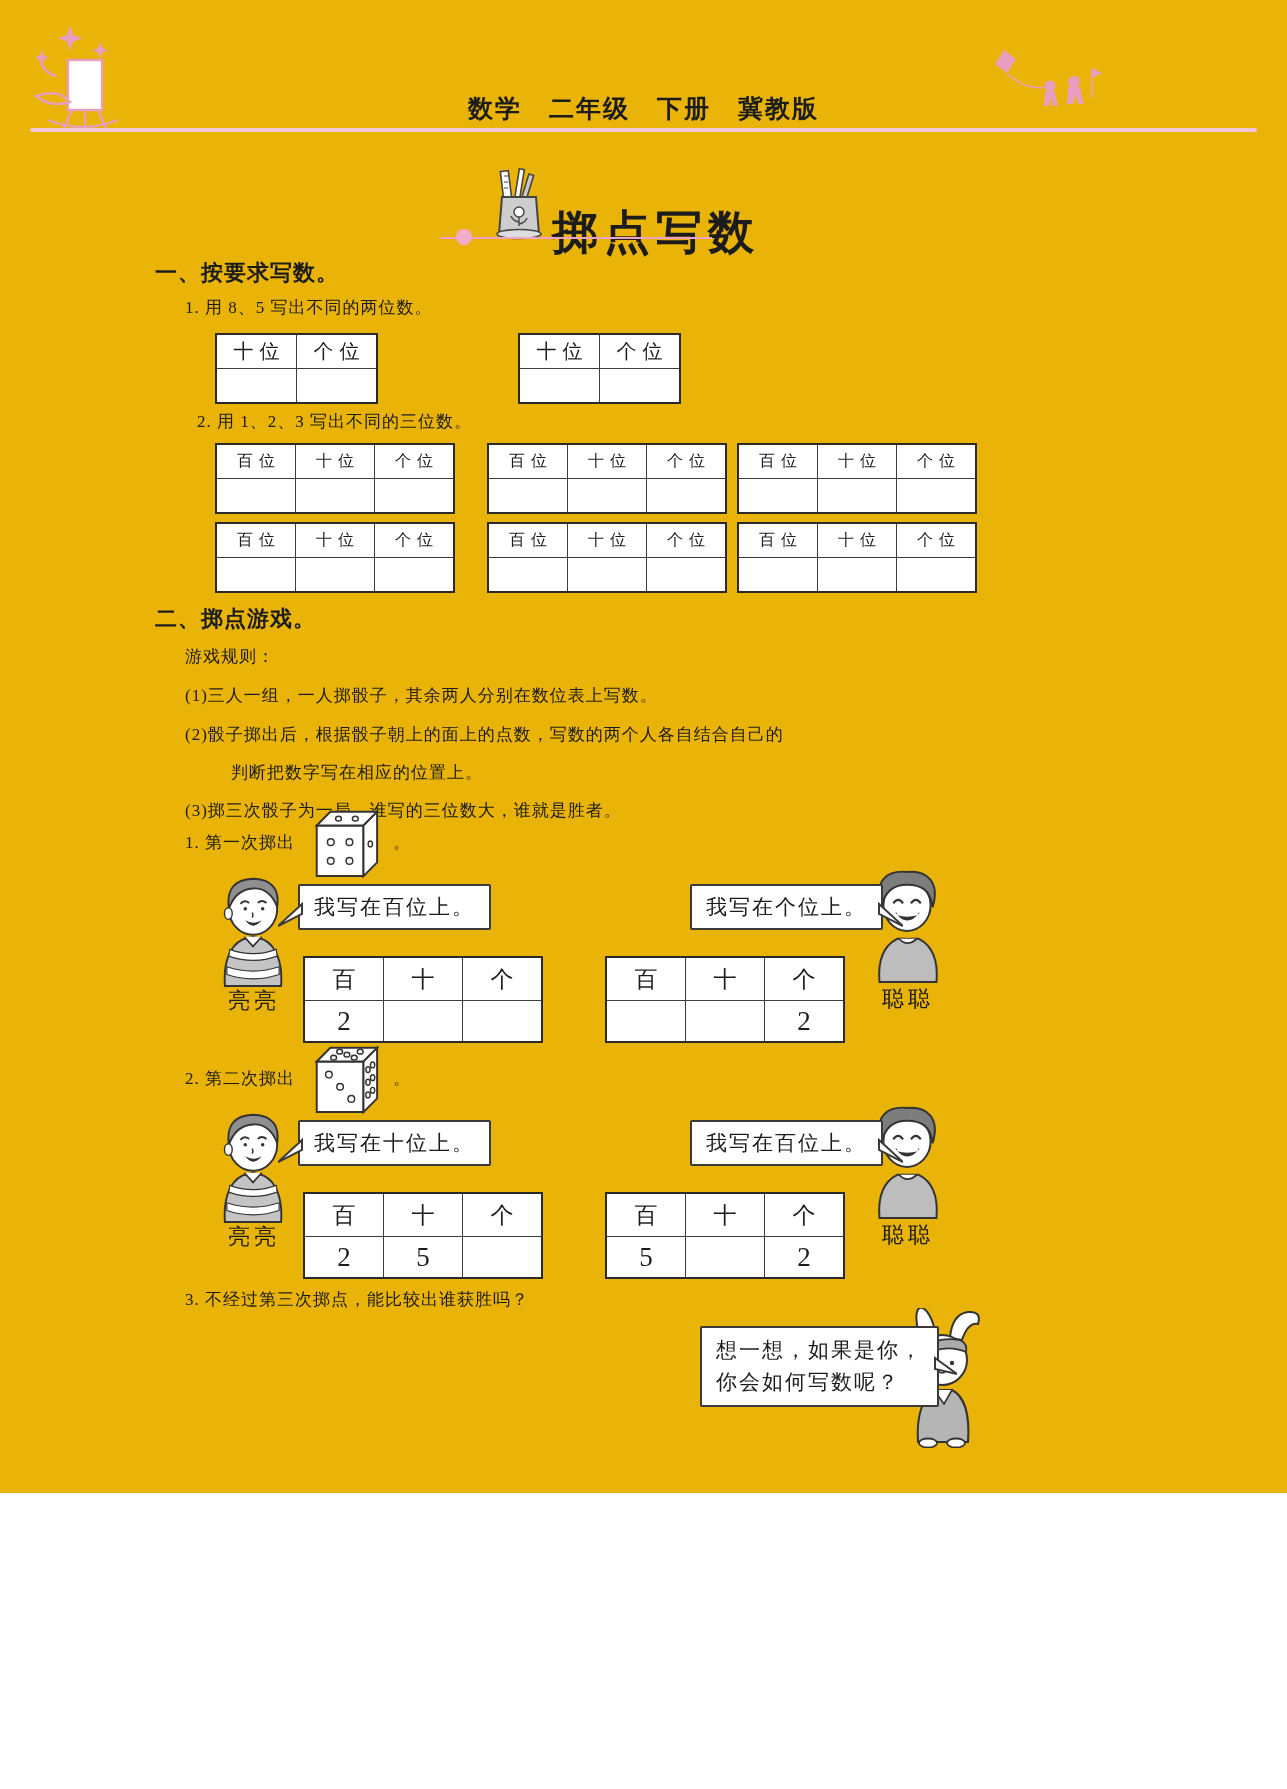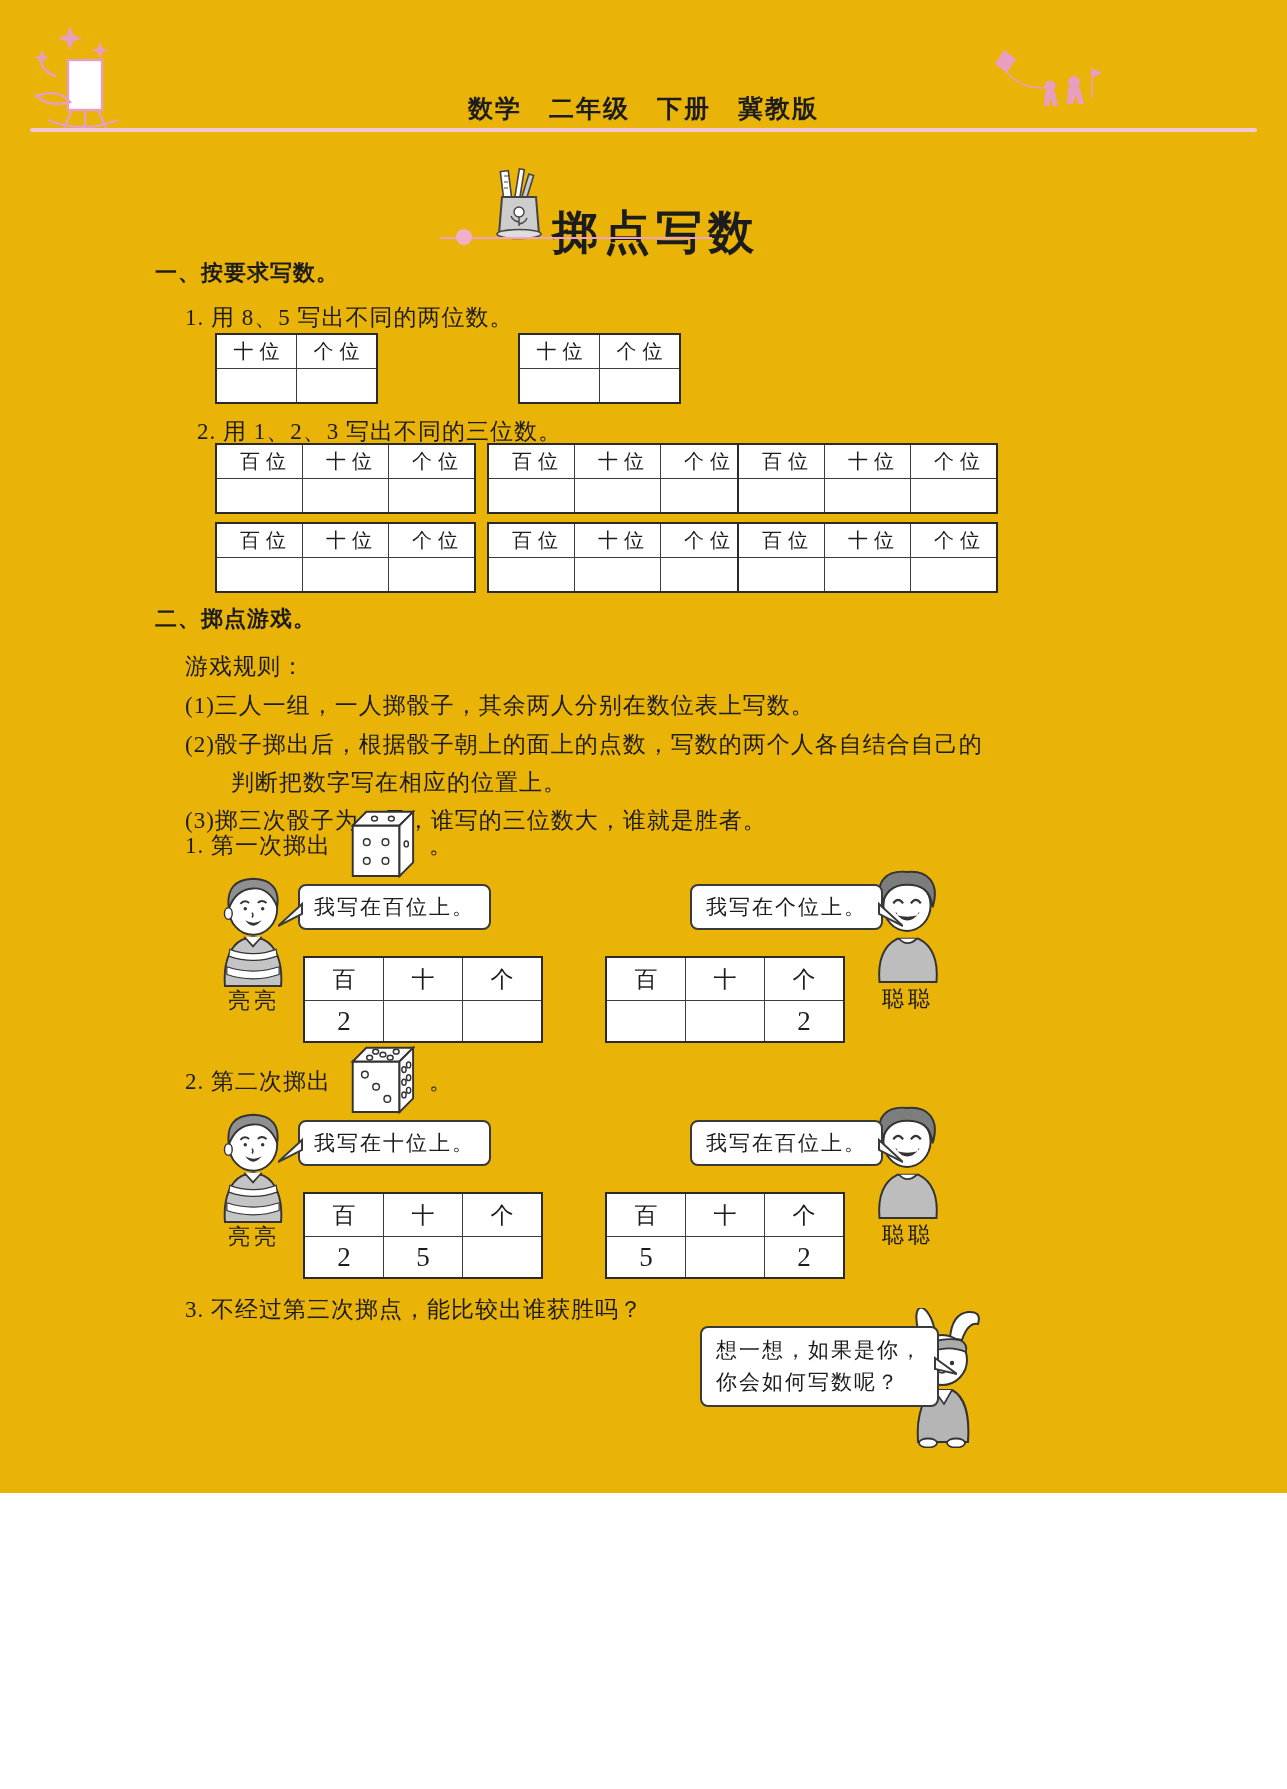--- a/index.html
+++ b/index.html
@@ -8,35 +8,35 @@
   .abs{position:absolute;}
   
   .book-title{left:0;top:92px;width:100%;text-align:center;font-size:25px;font-weight:bold;letter-spacing:2px;word-spacing:18px;}
   .header-line{left:30px;top:128px;width:1227px;height:4px;background:#f3c6d8;border-radius:2px;}
   
   .page-title{left:552px;top:178px;font-size:46px;font-weight:bold;letter-spacing:6px;line-height:1;margin-top:32px;}
   .title-underline{left:440px;top:237px;width:272px;height:2px;background:#eca3c4;}
   .title-dot{left:456px;top:229px;width:16px;height:16px;border-radius:50%;background:#f2aecb;}
   
   .h1{font-size:22px;font-weight:bold;letter-spacing:1px;}
-  .txt{font-size:23px;letter-spacing:1px;white-space:nowrap;margin-top:6px;}
+  .txt{font-size:17px;letter-spacing:1px;white-space:nowrap;}
   
   table.pv{position:absolute;border-collapse:collapse;table-layout:fixed;border:2.5px solid #2a2a2a;background:#fff;}
   table.pv td{border:1.4px solid #3c3c3c;text-align:center;vertical-align:middle;padding:0;}
   table.pv2{width:158px;}
   table.pv2 td{width:79px;height:33px;font-size:20px;letter-spacing:6px;text-indent:6px;}
   table.pv3{width:235px;}
-  table.pv3 td{width:78px;height:33px;font-size:20px;letter-spacing:6px;text-indent:6px;padding-left:7px;}
+  table.pv3 td{width:78px;height:33px;font-size:16px;letter-spacing:6px;text-indent:6px;}
   table.pv3 td.bl, table.pv2 td.bl{letter-spacing:0;text-indent:0;}
   table.pvr{width:234px;}
   table.pvr td{width:78px;font-size:23px;}
   table.pvr tr.hdr td{height:42px;}
   table.pvr tr.row td{height:40px;font-size:27px;}
   
-  .bubble{position:absolute;background:#fff;border:2px solid #3a3a3a;border-radius:8px;padding:7px 14px;font-size:21px;letter-spacing:2px;white-space:nowrap;z-index:3;}
+  .bubble{position:absolute;background:#fff;border:2px solid #3a3a3a;border-radius:2px;padding:7px 14px;font-size:21px;letter-spacing:2px;white-space:nowrap;z-index:3;}
   .tail{position:absolute;z-index:4;}
   .name{font-size:22px;letter-spacing:4px;text-align:center;}
   .dieline{display:flex;align-items:center;gap:12px;}
   .dieline .txt{line-height:1;}
   
   .pnum{font-size:20px;}
 </style>
 </head>
 <body>
 

